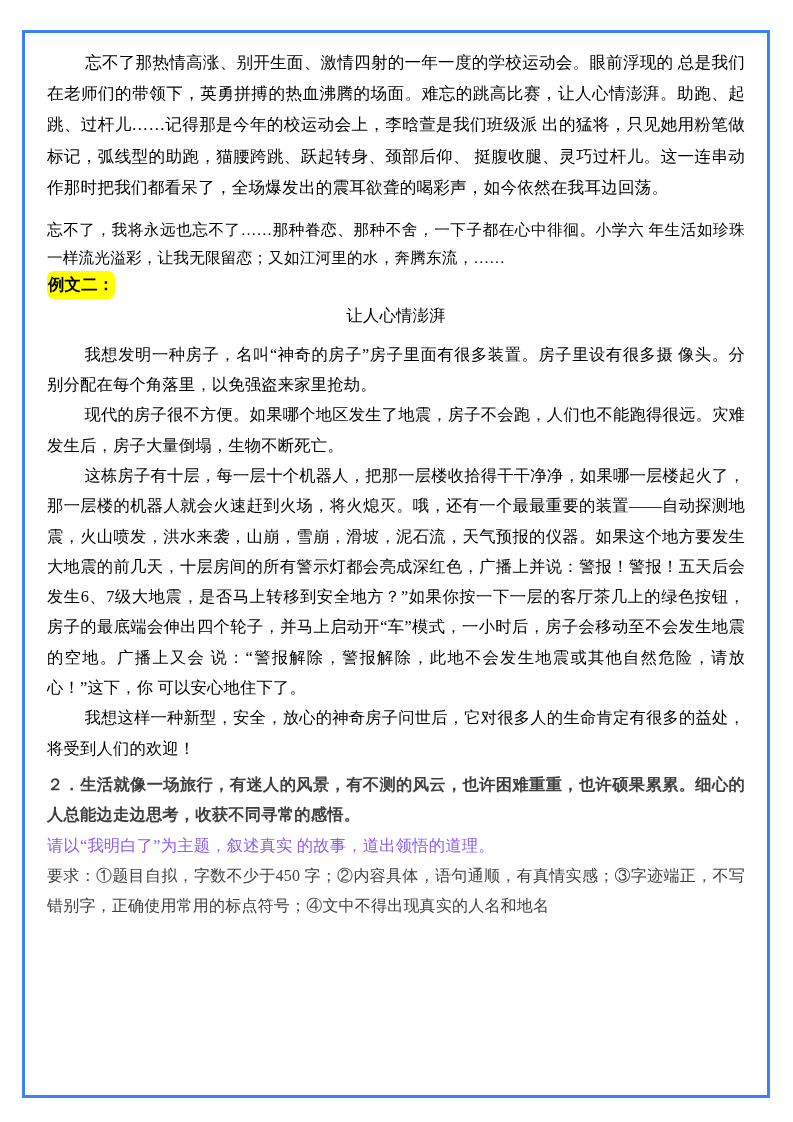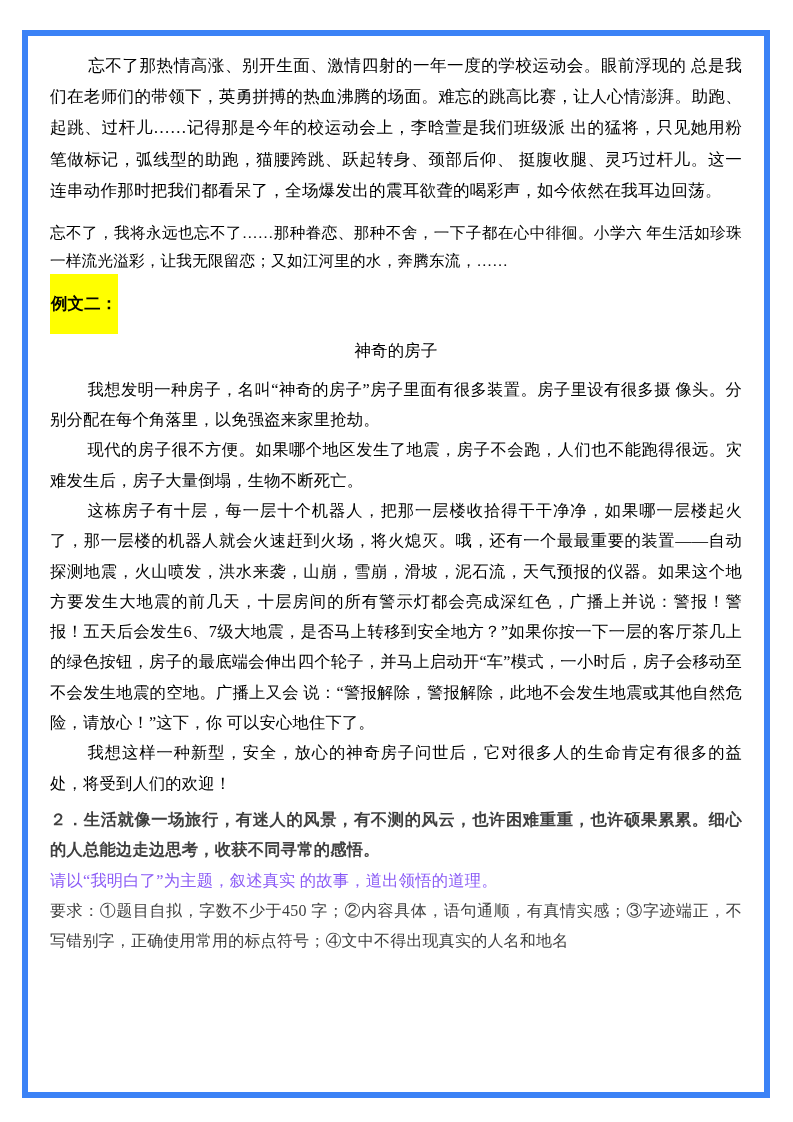--- a/index.html
+++ b/index.html
@@ -20,21 +20,21 @@
     box-sizing: border-box;
     background: #ffffff;
   }
   .doc-frame {
     position: absolute;
     left: 22px;
     top: 30px;
     width: 748px;
     height: 1068px;
     box-sizing: border-box;
-    border: 6px solid #3b82f6;
+    border: 3px solid #3b82f6;
     background: #ffffff;
   }
   .doc-body {
     box-sizing: border-box;
     padding: 14px 22px 10px 22px;
   }
   p {
     margin: 0;
     color: #000000;
     font-size: 16.4px;
@@ -51,21 +51,22 @@
     text-align: center;
     text-indent: 0;
   }
   .highlight {
     background: #ffff00;
     color: #000000;
     font-weight: bold;
     font-size: 16.4px;
     line-height: 1.7;
     display: inline-block;
-    padding: 16px 1px;
+    padding: 0 1px;
+    border-radius: 7px;
   }
   .hl-line {
     margin: 0;
     line-height: 1.6;
   }
   .bold-blk {
     font-weight: bold;
     color: #404040;
   }
   .red {
@@ -103,21 +104,21 @@
     <div class="doc-body">
 
       <p class="indent p1">忘不了那热情高涨、别开生面、激情四射的一年一度的学校运动会。眼前浮现的 总是我们在老师们的带领下，英勇拼搏的热血沸腾的场面。难忘的跳高比赛，让人心情澎湃。助跑、起跳、过杆儿……记得那是今年的校运动会上，李晗萱是我们班级派 出的猛将，只见她用粉笔做标记，弧线型的助跑，猫腰跨跳、跃起转身、颈部后仰、 挺腹收腿、灵巧过杆儿。这一连串动作那时把我们都看呆了，全场爆发出的震耳欲聋的喝彩声，如今依然在我耳边回荡。</p>
 
       <div class="spacer-sm"></div>
 
       <p class="p-sm">忘不了，我将永远也忘不了……那种眷恋、那种不舍，一下子都在心中徘徊。小学六 年生活如珍珠一样流光溢彩，让我无限留恋；又如江河里的水，奔腾东流，……</p>
 
       <p class="hl-line"><span class="highlight">例文二：</span></p>
 
-      <p class="center title-line">神奇的房子</p>
+      <p class="center title-line">让人心情澎湃</p>
 
       <div class="spacer-xs"></div>
 
       <p class="indent seg2">我想发明一种房子，名叫“神奇的房子”房子里面有很多装置。房子里设有很多摄 像头。分别分配在每个角落里，以免强盗来家里抢劫。</p>
 
       <p class="indent seg2">现代的房子很不方便。如果哪个地区发生了地震，房子不会跑，人们也不能跑得很远。灾难发生后，房子大量倒塌，生物不断死亡。</p>
 
       <p class="indent seg2">这栋房子有十层，每一层十个机器人，把那一层楼收拾得干干净净，如果哪一层楼起火了，那一层楼的机器人就会火速赶到火场，将火熄灭。哦，还有一个最最重要的装置——自动探测地震，火山喷发，洪水来袭，山崩，雪崩，滑坡，泥石流，天气预报的仪器。如果这个地方要发生大地震的前几天，十层房间的所有警示灯都会亮成深红色，广播上并说：警报！警报！五天后会发生6、7级大地震，是否马上转移到安全地方？”如果你按一下一层的客厅茶几上的绿色按钮，房子的最底端会伸出四个轮子，并马上启动开“车”模式，一小时后，房子会移动至不会发生地震的空地。广播上又会 说：“警报解除，警报解除，此地不会发生地震或其他自然危险，请放心！”这下，你  可以安心地住下了。</p>
 
       <p class="indent seg2">我想这样一种新型，安全，放心的神奇房子问世后，它对很多人的生命肯定有很多的益处，将受到人们的欢迎！</p>

